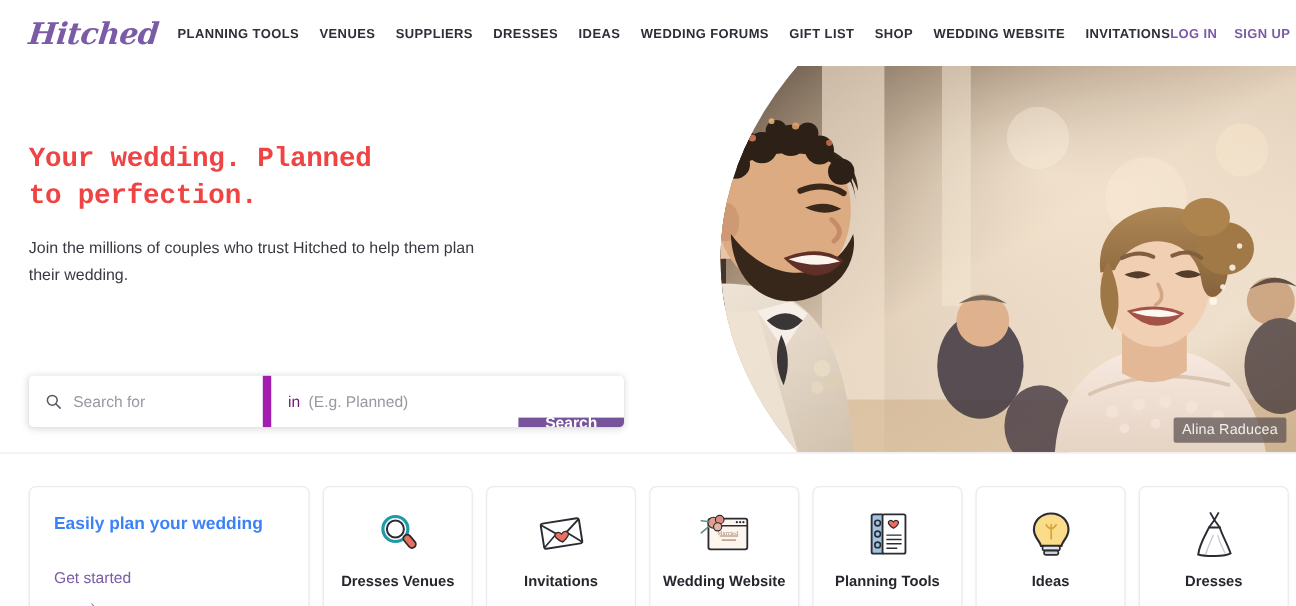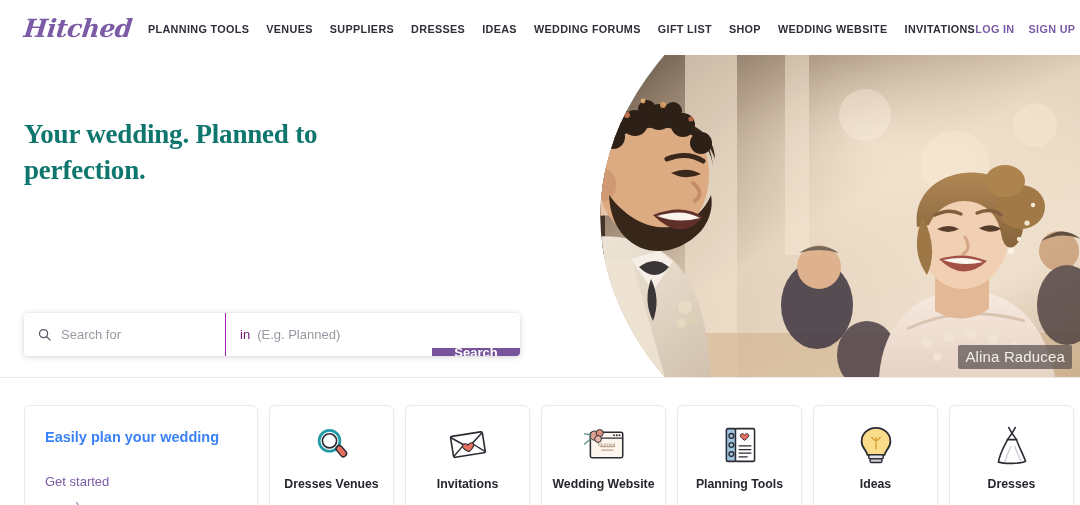--- a/index.html
+++ b/index.html
@@ -107,38 +107,38 @@
     overflow: hidden;
     clip-path: ellipse(88% 100% at 100% 50%);
   }
   .hero-photo svg { display:block; width: 100%; height: 100%; }
 
   .photo-credit {
     position: absolute;
     right: 8px; bottom: 8px;
     background: rgba(90, 80, 80, 0.72);
     color: #f2eeea;
-    font-size: 15px;
+    font-size: 12px;
     padding: 3px 7px 4px;
     border-radius: 2px;
     letter-spacing: 0.15px;
     white-space: nowrap;
   }
 
   .hero-content {
     position: absolute;
     left: 24px; top: 62px;
     width: 500px;
   }
   .hero-title {
-    font-family: Liberation Serif, serif;
-    font-weight: 700;
-    font-size: 27px;
+    font-family: Liberation Mono, monospace;
+    font-weight: 700;
+    font-size: 23px;
     line-height: 1.33;
-    color: #0f766e;
+    color: #ef4444;
     letter-spacing: -0.2px;
     max-width: 310px;
   }
   .hero-sub {
     margin-top: 18px;
     font-size: 13.3px;
     line-height: 1.62;
     color: #3a3a44;
     max-width: 375px;
   }
@@ -152,21 +152,21 @@
     background: #ffffff;
     border-radius: 4px;
     box-shadow: 0 1px 6px rgba(30,25,40,0.17), 0 0 0 0.5px rgba(0,0,0,0.04);
     overflow: hidden;
   }
   .field-what {
     flex: 0 0 202px;
     display: flex; align-items: center;
     gap: 9px;
     padding-left: 13px;
-    border-right: 1px solid #a21caf;
+    border-right: 7px solid #a21caf;
   }
   .field-where {
     flex: 1 1 auto;
     display: flex; align-items: center;
     gap: 7px;
     padding-left: 14px;
   }
   .ph {
     font-size: 13px;
     color: #9a98a2;
@@ -438,20 +438,21 @@
       </g>
 
       <rect width="545" height="322" fill="#ffd9a8" opacity="0.07"></rect>
     </svg>
 
     <div class="photo-credit">Alina Raducea</div>
   </div>
 
   <div class="hero-content">
     <h1 class="hero-title">Your wedding. Planned to perfection.</h1>
+    <p class="hero-sub">Join the millions of couples who trust Hitched to help them plan their wedding.</p>
   </div>
 
   <div class="searchbar">
     <div class="field-what">
       <svg class="mag" viewBox="0 0 24 24" fill="none" stroke="#57555f" stroke-width="2">
         <circle cx="10.5" cy="10.5" r="6.5"></circle>
         <line x1="15.5" y1="15.5" x2="21" y2="21" stroke-linecap="round"></line>
       </svg>
       <span class="ph">Search for</span>
     </div>

